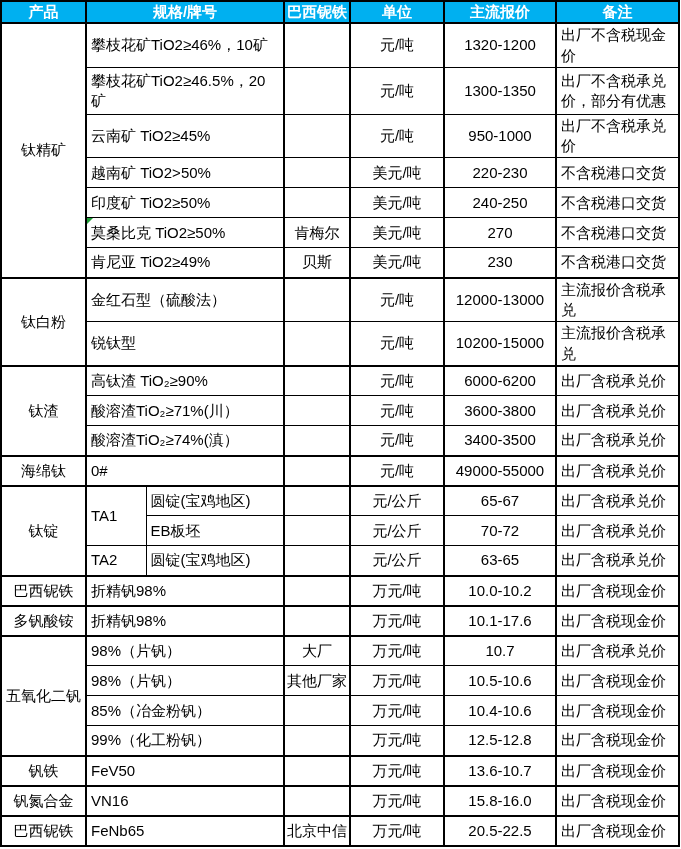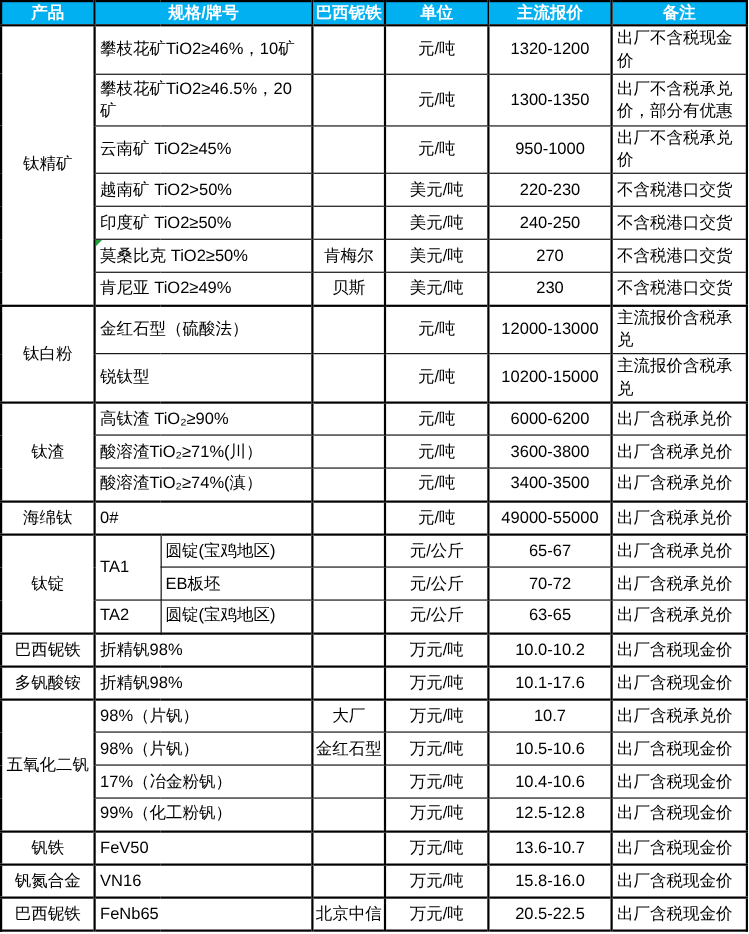--- a/index.html
+++ b/index.html
@@ -209,27 +209,27 @@
     <tr class="gs">
       <td class="product" rowspan="4">五氧化二钒</td>
       <td class="spec bl2" colspan="2">98%（片钒）</td>
       <td class="maker bl2">大厂</td>
       <td class="unit bl2">万元/吨</td>
       <td class="price bl2">10.7</td>
       <td class="note bl2">出厂含税承兑价</td>
     </tr>
     <tr>
       <td class="spec bl2" colspan="2">98%（片钒）</td>
-      <td class="maker bl2">金红石型</td>
+      <td class="maker bl2">其他厂家</td>
       <td class="unit bl2">万元/吨</td>
       <td class="price bl2">10.5-10.6</td>
       <td class="note bl2">出厂含税现金价</td>
     </tr>
     <tr>
-      <td class="spec bl2" colspan="2">17%（冶金粉钒）</td>
+      <td class="spec bl2" colspan="2">85%（冶金粉钒）</td>
       <td class="maker bl2"></td>
       <td class="unit bl2">万元/吨</td>
       <td class="price bl2">10.4-10.6</td>
       <td class="note bl2">出厂含税现金价</td>
     </tr>
     <tr>
       <td class="spec bl2" colspan="2">99%（化工粉钒）</td>
       <td class="maker bl2"></td>
       <td class="unit bl2">万元/吨</td>
       <td class="price bl2">12.5-12.8</td>

